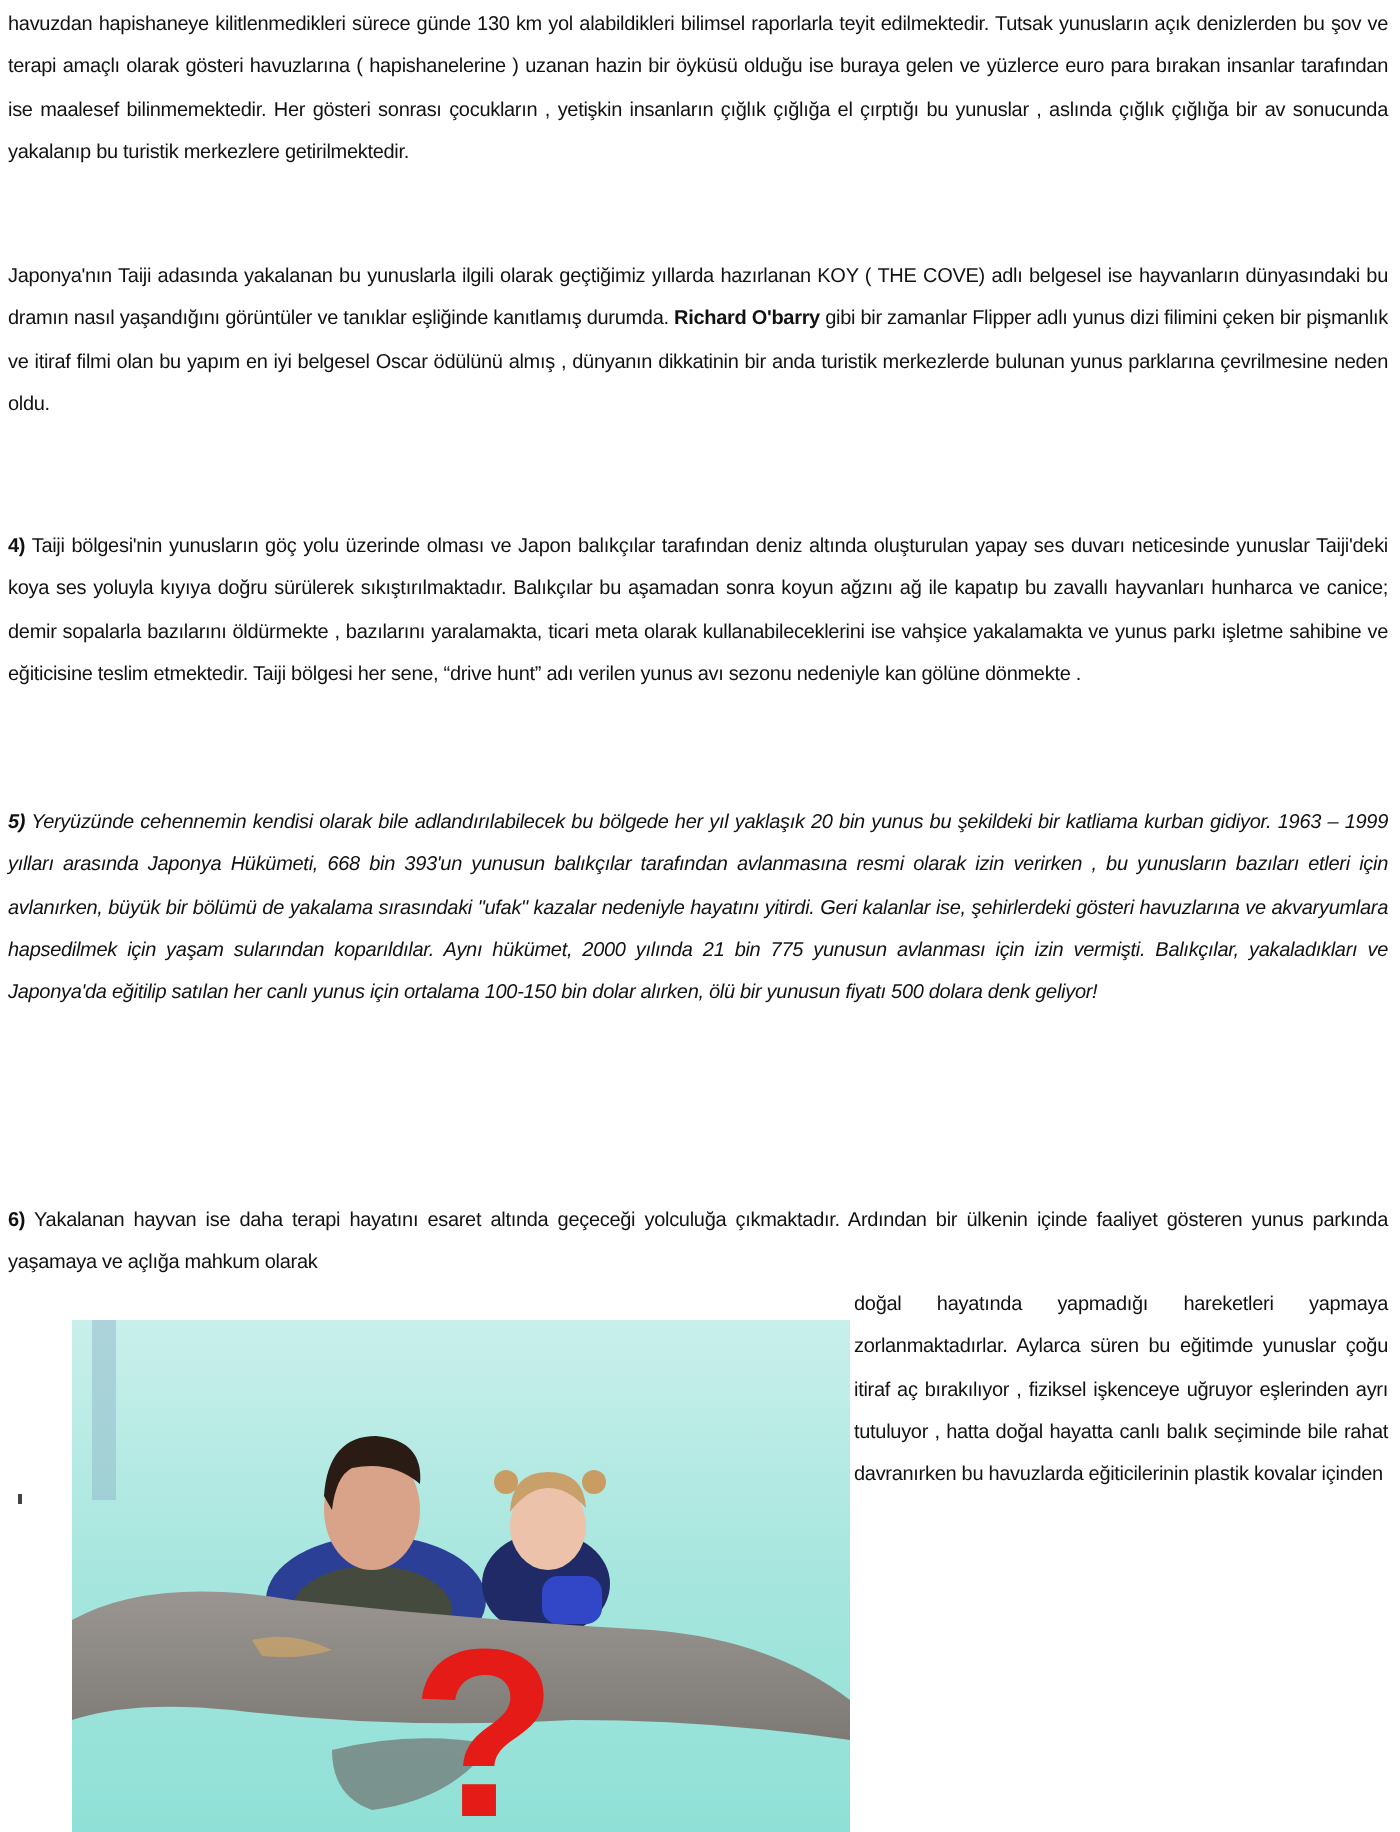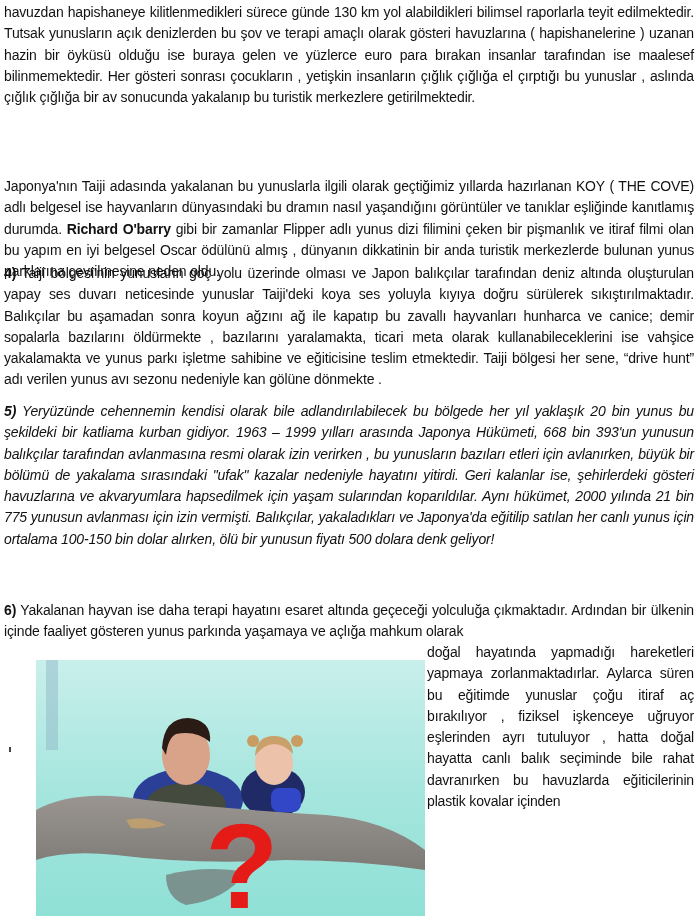--- a/index.html
+++ b/index.html
@@ -3,28 +3,28 @@
 <meta charset="utf-8">
 <style>
   html, body { margin: 0; padding: 0; background: #ffffff; }
   body {
     width: 700px; height: 916px; overflow: hidden; position: relative;
     font-family: "Liberation Sans", sans-serif;
     color: #111111;
   }
   .page { position: absolute; left: 4px; top: 0; width: 690px; }
   p.par {
-    margin: 0; font-size: 14px; line-height: 21.3px;
+    margin: 0; font-size: 10px; line-height: 21.3px;
     text-align: justify; letter-spacing: -0.15px;
   }
   p.par.last-left { text-align-last: left; }
   .num { font-weight: bold; }
   .bold { font-weight: bold; }
   #p1 { position: absolute; top: 2px; left: 0; width: 690px; }
-  #p2 { position: absolute; top: 128px; left: 0; width: 690px; margin-top: 48px; }
+  #p2 { position: absolute; top: 128px; left: 0; width: 690px; }
   #p3 { position: absolute; top: 263px; left: 0; width: 690px; }
   #p4 { position: absolute; top: 401px; left: 0; width: 690px; font-style: italic; }
   #p5 { position: absolute; top: 600px; left: 0; width: 690px; }
   #p5b { position: absolute; top: 642px; left: 423px; width: 267px; }
   .photo {
     position: absolute; left: 36px; top: 660px; width: 389px; height: 256px;
     overflow: hidden; background: #9ee3dc;
   }
   .stray { position: absolute; left: 9px; top: 747px; width: 2px; height: 5px; background: #444; }
 </style>

